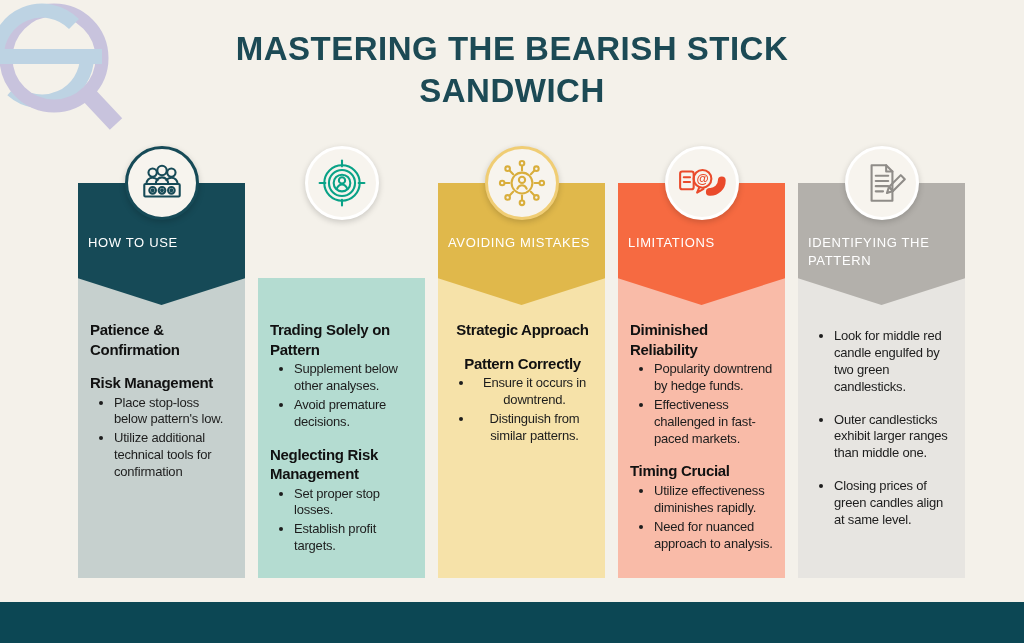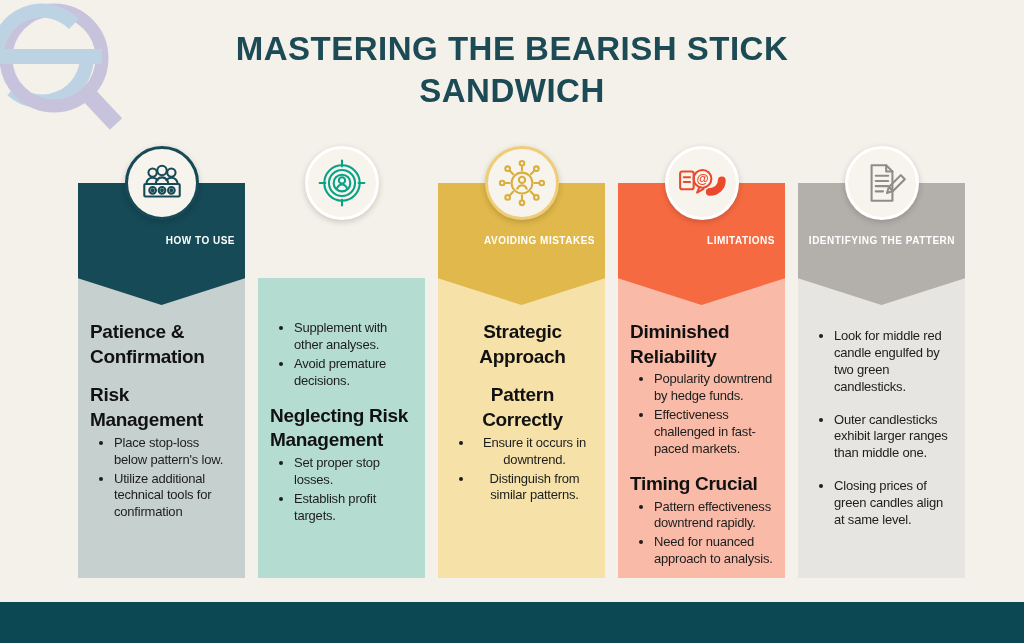--- a/index.html
+++ b/index.html
@@ -18,27 +18,27 @@
   .column { position:relative; width:167px; height:432px; flex:0 0 167px; }
 
   .icon-circle { position:absolute; top:0; left:50%; transform:translateX(-50%);
                  width:74px; height:74px; border-radius:50%; background:#f7f4ee;
                  border:3px solid #fff; z-index:3; display:flex; align-items:center;
                  justify-content:center; box-shadow:0 2px 6px rgba(0,0,0,0.18); }
   .icon-circle svg { width:50px; height:50px; }
 
   .col-header { position:absolute; top:37px; left:0; right:0; height:122px; z-index:2;
                 clip-path:polygon(0 0, 100% 0, 100% 78%, 50% 100%, 0 78%); }
-  .col-label { position:absolute; top:51px; left:10px; right:10px; text-align:right;
-               color:#ffffff; font-weight:bold; font-size:10px; letter-spacing:0.05em;
+  .col-label { position:absolute; top:51px; left:10px; right:10px; text-align:left;
+               color:#ffffff; font-weight:normal; font-size:13px; letter-spacing:0.05em;
                line-height:1.35; }
 
   .col-body { position:absolute; top:132px; left:0; right:0; bottom:0; z-index:1;
               padding:42px 10px 6px 12px; color:#1d1d1d; }
-  .section-heading { font-size:19px; font-weight:bold; color:#111;
+  .section-heading { font-size:15px; font-weight:bold; color:#111;
                      letter-spacing:-0.3px; margin:14px 0 2px; line-height:1.3; }
   .section-heading:first-child { margin-top:0; }
   .bullet-list { list-style:disc; margin:0; padding-left:24px;
                  font-size:13px; line-height:1.3; letter-spacing:-0.2px; }
   .bullet-item { margin-bottom:2px; }
   .column[data-name="column-identifying-the-pattern"] .bullet-list { margin-top:8px; }
   .column[data-name="column-identifying-the-pattern"] .bullet-item { margin-bottom:16px; }
 
   .footer-bar { position:absolute; left:0; bottom:0; width:100%; height:41px; }
 </style>
@@ -108,22 +108,23 @@
             <circle cx="24" cy="24" r="8"></circle>
     <circle cx="24" cy="21.5" r="3"></circle>
     <path d="M19 29.5c1-2.6 2.8-4 5-4s4 1.4 5 4"></path>
     <line x1="24" y1="2.5" x2="24" y2="8"></line>
             <line x1="24" y1="40" x2="24" y2="45.5"></line>
     <line x1="2.5" y1="24" x2="8" y2="24"></line>
             <line x1="40" y1="24" x2="45.5" y2="24"></line>
   </svg>
         </div>
         <div class="col-body" data-name="column-body-common-errors" style="background: rgb(180, 220, 209);">
-          <ul class="bullet-list" data-name="bullet-list">
-            <li class="bullet-item" data-name="bullet-item">Supplement with other analyses.</li>
+          <h3 class="section-heading" data-name="section-heading">Trading Solely on Pattern</h3>
+          <ul class="bullet-list" data-name="bullet-list">
+            <li class="bullet-item" data-name="bullet-item">Supplement below other analyses.</li>
             <li class="bullet-item" data-name="bullet-item">Avoid premature decisions.</li>
           </ul>
           <h3 class="section-heading" data-name="section-heading">Neglecting Risk Management</h3>
           <ul class="bullet-list" data-name="bullet-list">
             <li class="bullet-item" data-name="bullet-item">Set proper stop losses.</li>
             <li class="bullet-item" data-name="bullet-item">Establish profit targets.</li>
           </ul>
         </div>
       </section>
       <section class="column" data-name="column-avoiding-mistakes">
@@ -178,21 +179,21 @@
           <div class="col-label" data-name="column-label">LIMITATIONS</div>
         </div>
         <div class="col-body" data-name="column-body-limitations" style="background: rgb(249, 187, 168);">
           <h3 class="section-heading" data-name="section-heading">Diminished Reliability</h3>
           <ul class="bullet-list" data-name="bullet-list">
             <li class="bullet-item" data-name="bullet-item">Popularity downtrend by hedge funds.</li>
             <li class="bullet-item" data-name="bullet-item">Effectiveness challenged in fast-paced markets.</li>
           </ul>
           <h3 class="section-heading" data-name="section-heading">Timing Crucial</h3>
           <ul class="bullet-list" data-name="bullet-list">
-            <li class="bullet-item" data-name="bullet-item">Pattern effectiveness downtrend rapidly.</li>
+            <li class="bullet-item" data-name="bullet-item">Utilize effectiveness diminishes rapidly.</li>
             <li class="bullet-item" data-name="bullet-item">Need for nuanced approach to analysis.</li>
           </ul>
         </div>
       </section>
       <section class="column" data-name="column-identifying-the-pattern">
         <div class="icon-circle" data-name="document-edit-icon" style="border-color: rgb(255, 255, 255); color: rgb(143, 140, 136);">
           <svg viewBox="0 0 48 48" fill="none" stroke="currentColor" stroke-width="2" stroke-linejoin="round" stroke-linecap="round">
     <path d="M14 7h14l6 6v28H14z"></path>
     <path d="M28 7v6h6"></path>
     <line x1="18" y1="17" x2="30" y2="17"></line>

